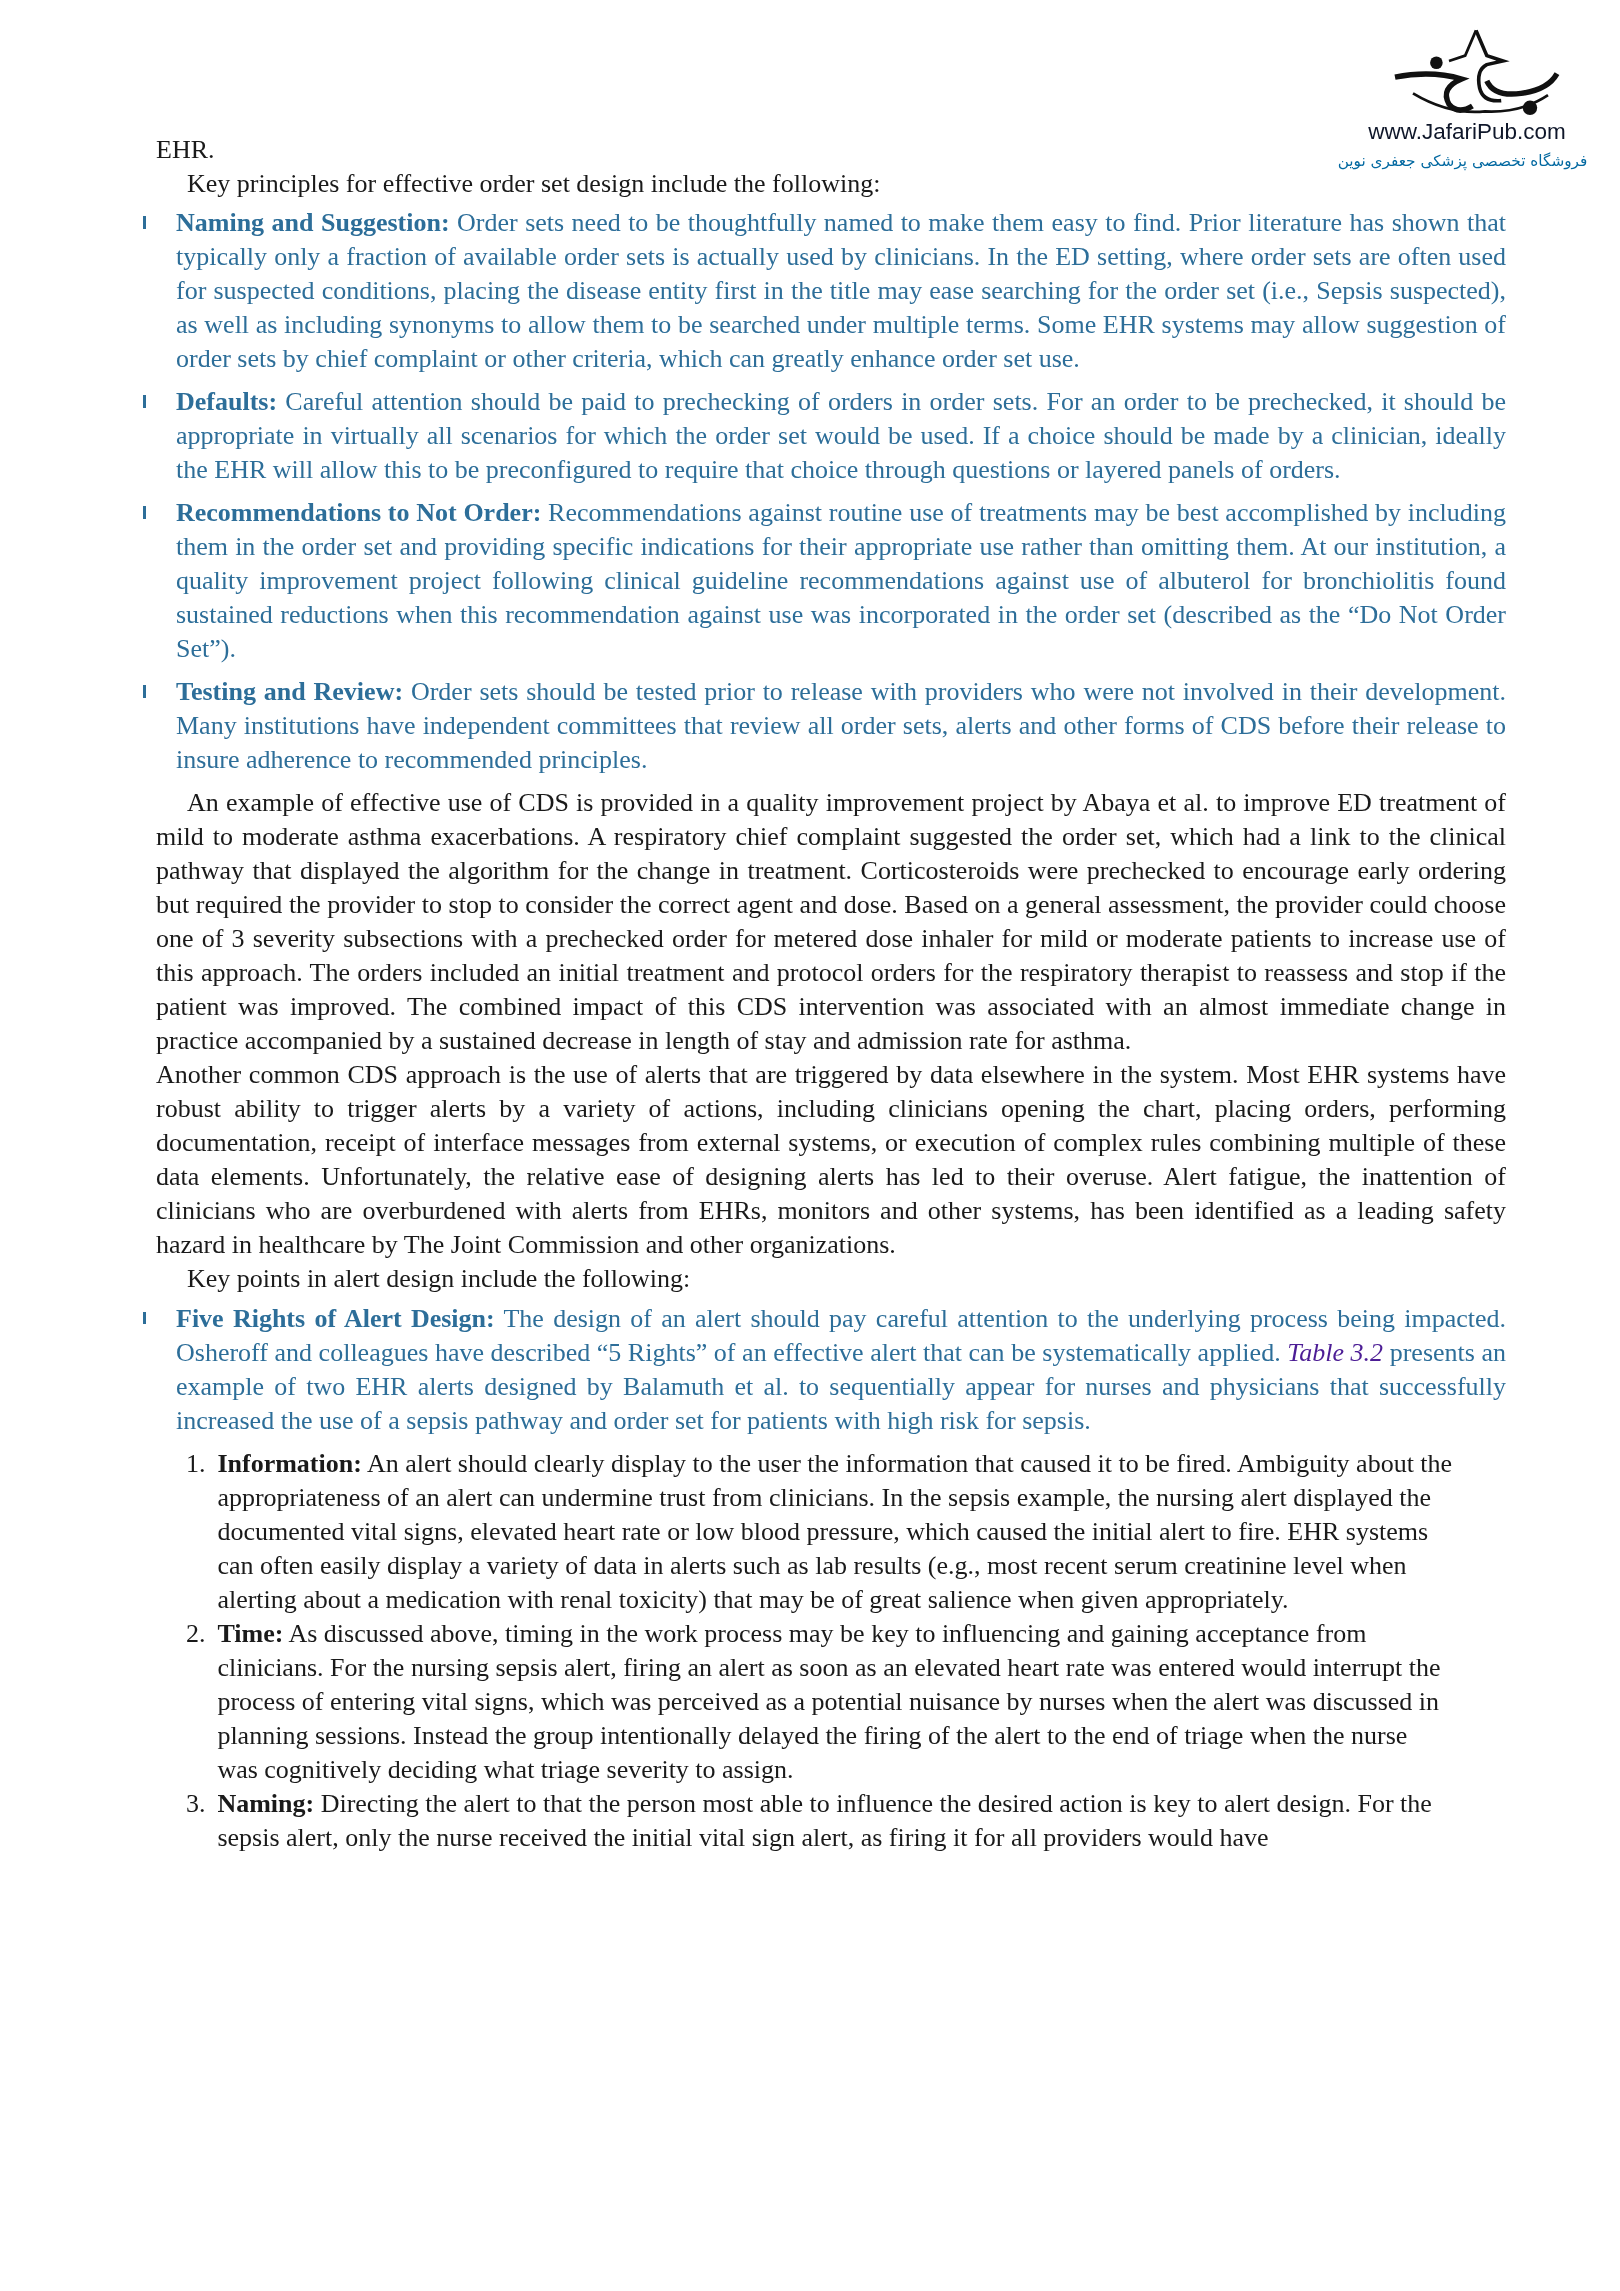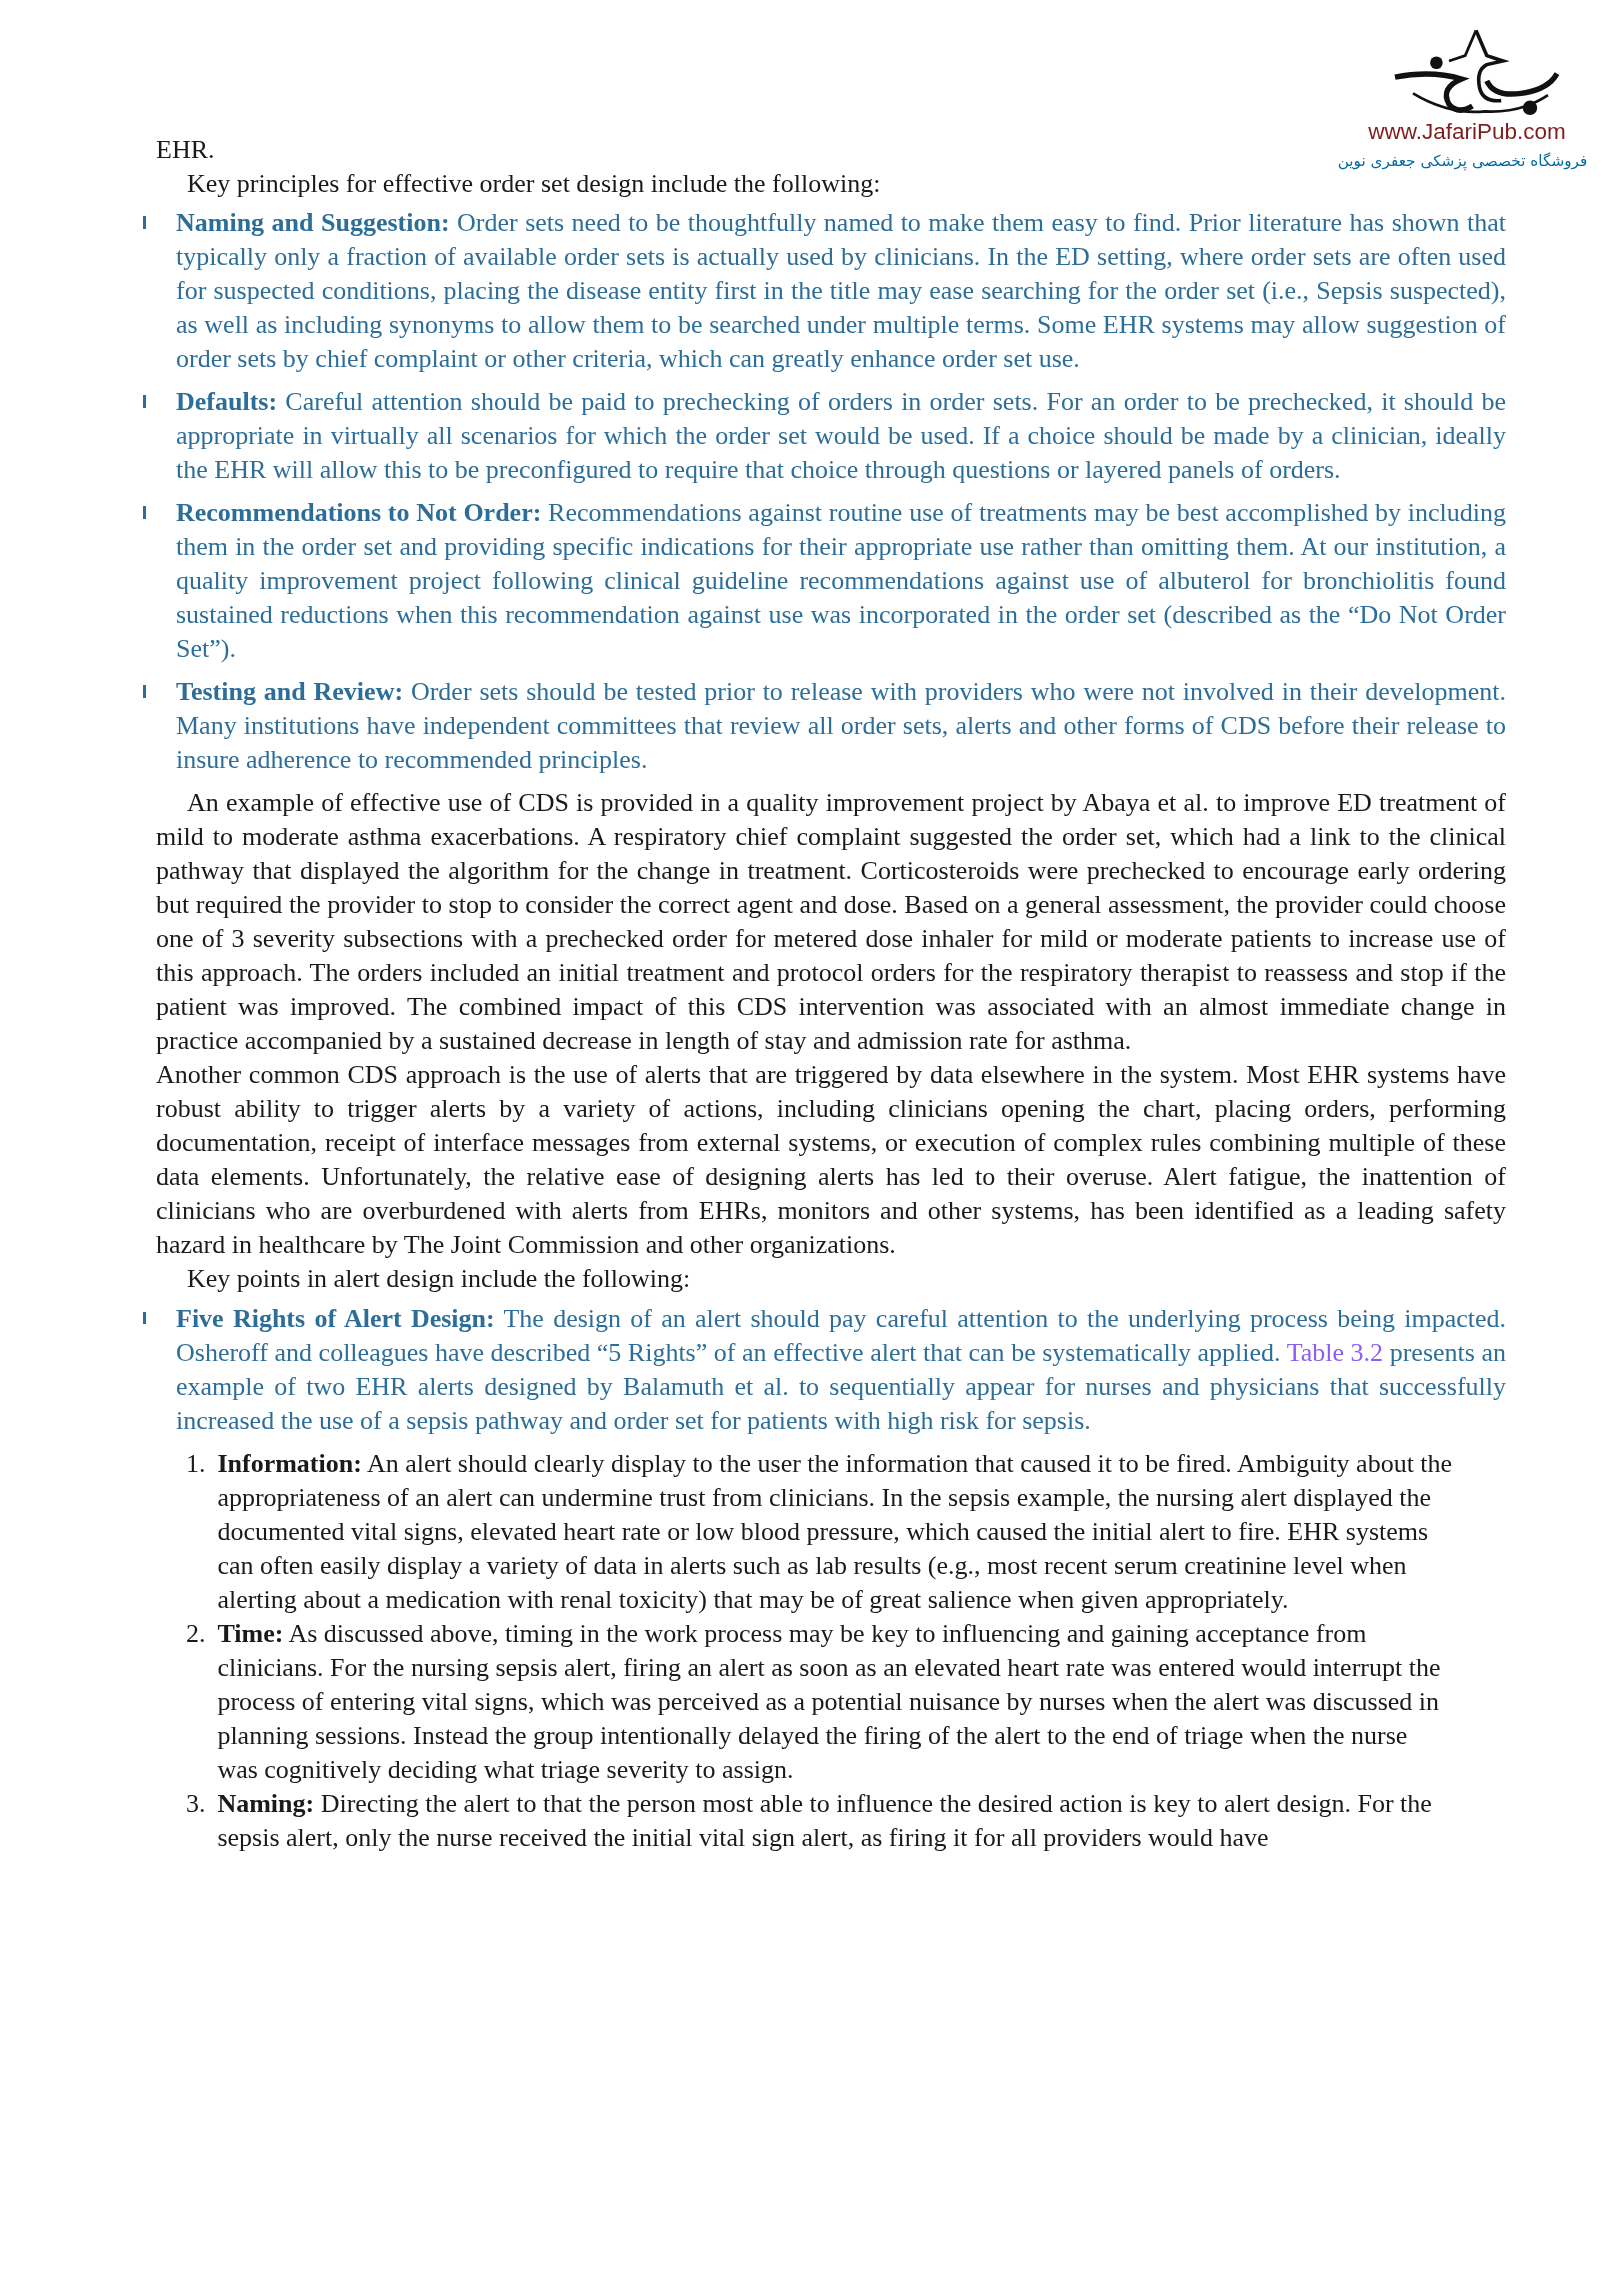--- a/index.html
+++ b/index.html
@@ -5,21 +5,21 @@
   html, body { margin: 0; padding: 0; background: #ffffff; }
   body { width: 1620px; height: 2292px; position: relative; overflow: hidden; }
   .page {
     position: absolute; left: 156px; top: 133px; width: 1350px;
     font-family: "Liberation Serif", "DejaVu Serif", serif;
     font-size: 26px; line-height: 34px; color: #1a1a1a;
   }
   .justify { text-align: justify; }
   .indent { text-indent: 31px; }
   p { margin: 0; }
-  .ref { color: #8b5cf6; }
+  .ref { color: #4c1d95; font-style: italic; }
   ul.bullets { list-style: none; margin: 5.4px 0 0 0; padding: 0; }
   ul.bullets li {
     position: relative; padding-left: 20px; margin-bottom: 9px;
     color: #2d6e99; text-align: justify; text-align-last: left;
   }
   ul.bullets li .marker {
     position: absolute; left: -12.6px; top: 10px; width: 2.7px; height: 12.6px; background: #2d6e99;
   }
   ul.bullets li b { font-weight: bold; }
   h2.section {
@@ -27,21 +27,21 @@
     font-size: 30px; font-weight: bold; color: #e07b2a; line-height: 40px;
   }
   ol.numbered { margin: 9px 0 0 0; padding: 0 0 0 56px; width: 1242px; }
   ol.numbered li { margin-bottom: 0; padding-left: 5.4px; text-align: left; font-family: Liberation Serif, serif; }
   ol.numbered li::marker { font-family: "Liberation Serif", serif; }
   .logo {
     position: absolute; left: 1332px; top: 18px; width: 288px; height: 171px;
     text-align: center;
   }
   .logo svg { display: block; margin: 7.2px auto 0 auto; }
-  .logo .url { font-family: "Liberation Sans", "DejaVu Sans", sans-serif; font-size: 22.5px; color: #7f1d1d; margin-top: -5.4px; margin-left: -18px; }
+  .logo .url { font-family: "Liberation Sans", "DejaVu Sans", sans-serif; font-size: 22.5px; color: #0f172a; margin-top: -5.4px; margin-left: -18px; }
   .logo .fa { font-family: "DejaVu Sans", sans-serif; font-size: 15.3px; color: #0369a1; margin-top: 7.2px; margin-left: -27px; direction: rtl; }
 </style>
 </head>
 <body>
 
 <div class="logo">
   <svg width="180" height="99" viewBox="0 0 200 110">
     <path d="M100 6 L112 34 L130 40 L112 44 Q100 50 104 70 Q108 86 128 84" fill="none" stroke="#111" stroke-width="4"></path>
     <path d="M100 6 L88 34 L70 40" fill="none" stroke="#111" stroke-width="3"></path>
     <path d="M10 58 Q50 50 84 60 Q60 70 70 88 Q80 100 96 90" fill="none" stroke="#111" stroke-width="6"></path>

